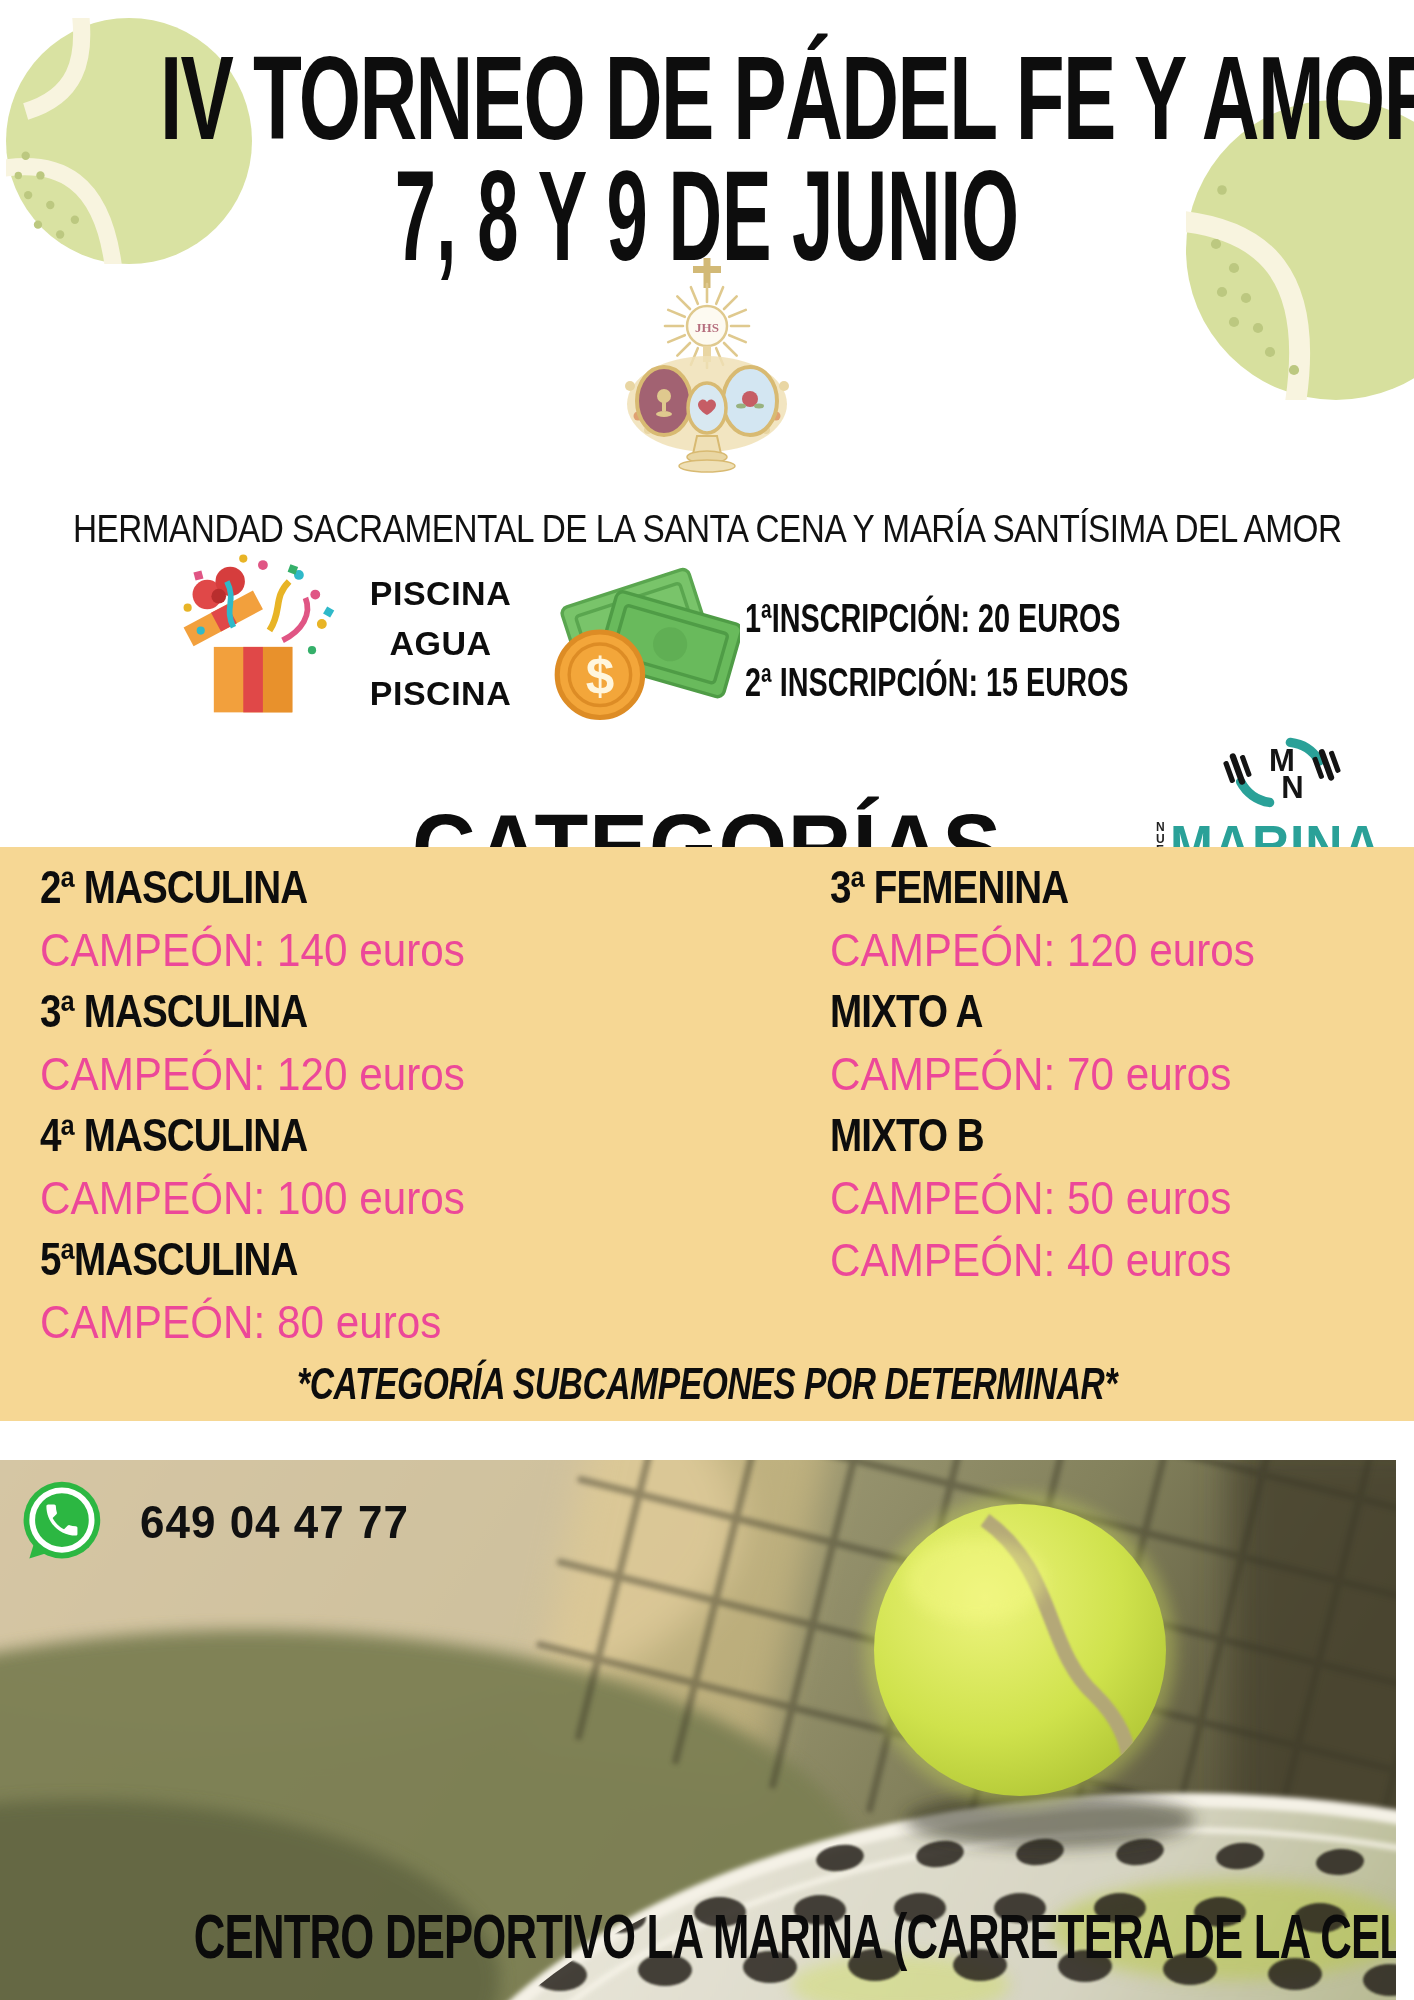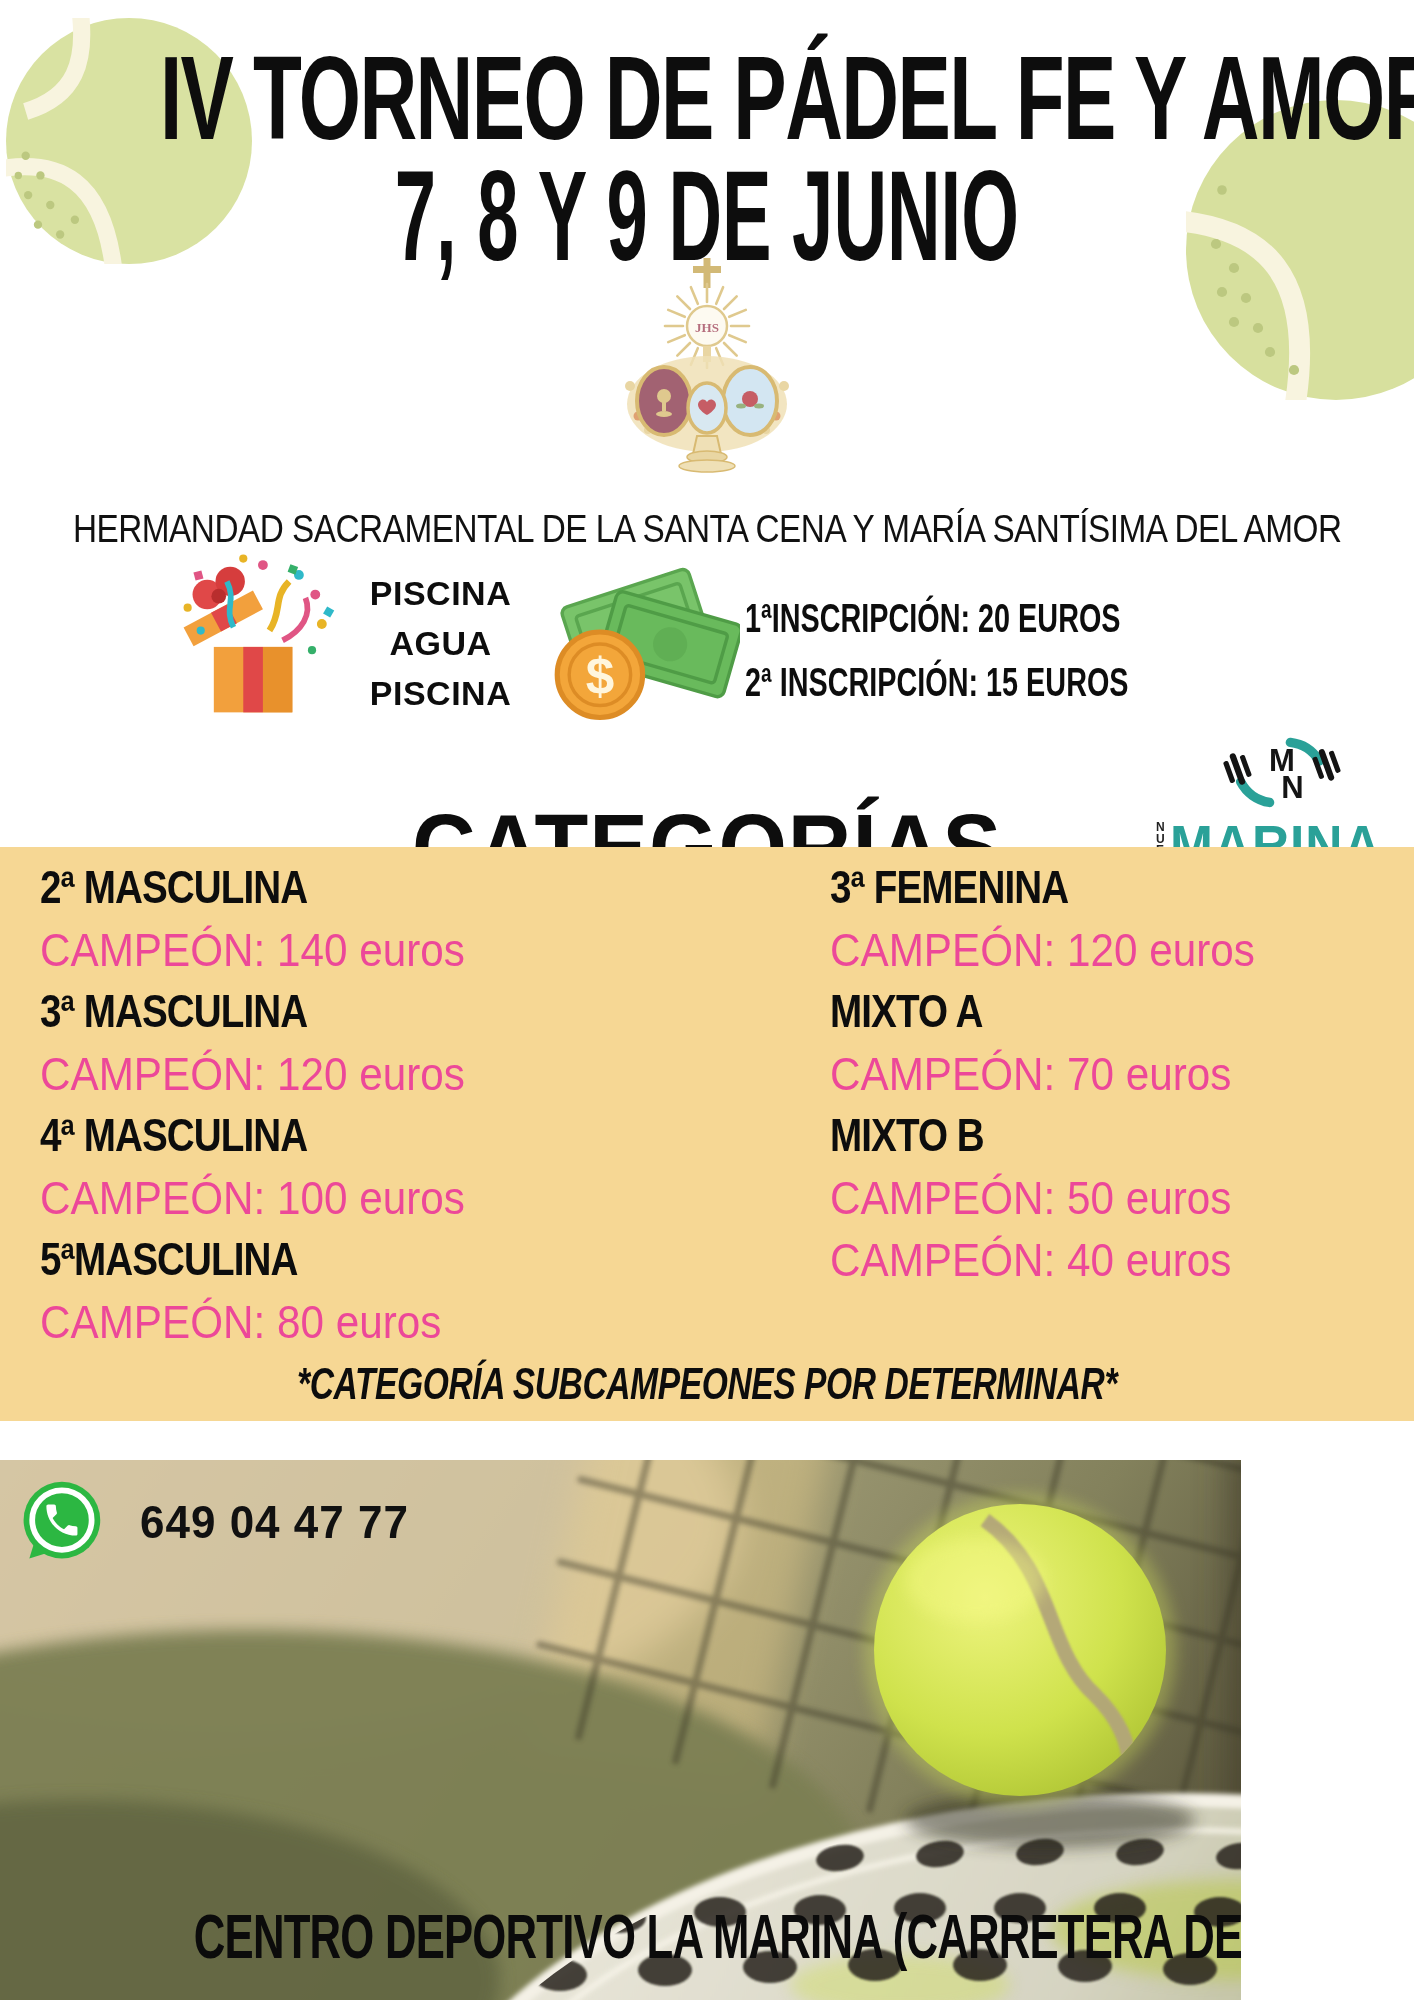--- a/index.html
+++ b/index.html
@@ -37,21 +37,21 @@
   .cat-col.right{left:830px;}
   .cat-name{font-size:42px;font-weight:700;letter-spacing:-1px;line-height:62px;height:62px;}
   .cat-name span{display:inline-block;transform:scale(0.92,1.08);transform-origin:left center;white-space:nowrap;}
   .cat-prize{font-size:44px;font-weight:400;letter-spacing:0px;line-height:62px;height:62px;color:#ec4899;}
   .cat-prize span{display:inline-block;transform:scale(0.96,1.05);transform-origin:left center;white-space:nowrap;}
   .note{position:absolute;left:0;top:512px;width:100%;text-align:center;}
   .note span{
     display:inline-block;font-size:40px;font-weight:700;font-style:italic;letter-spacing:-0.5px;
     transform:scale(0.84,1.1);transform-origin:center top;white-space:nowrap;
   }
-  .photo{position:absolute;left:0;top:1460px;width:1241px;height:540px;overflow:hidden;}
+  .photo{position:absolute;left:0;top:1460px;width:1396px;height:540px;overflow:hidden;}
   .photo svg.scene{position:absolute;left:0;top:0;}
   .phone-row{position:absolute;left:14px;top:16px;display:flex;align-items:center;}
   .phone-num{
     margin-left:34px;font-size:44px;font-weight:700;letter-spacing:1px;color:#111;
     transform:scaleY(1.06);white-space:nowrap;
   }
   .venue{position:absolute;left:0;top:440px;width:100%;text-align:center;}
   .venue span{
     display:inline-block;font-size:56px;font-weight:900;letter-spacing:-1px;color:#0b0b0b;
     transform:scale(0.78,1.12);transform-origin:center top;white-space:nowrap;

